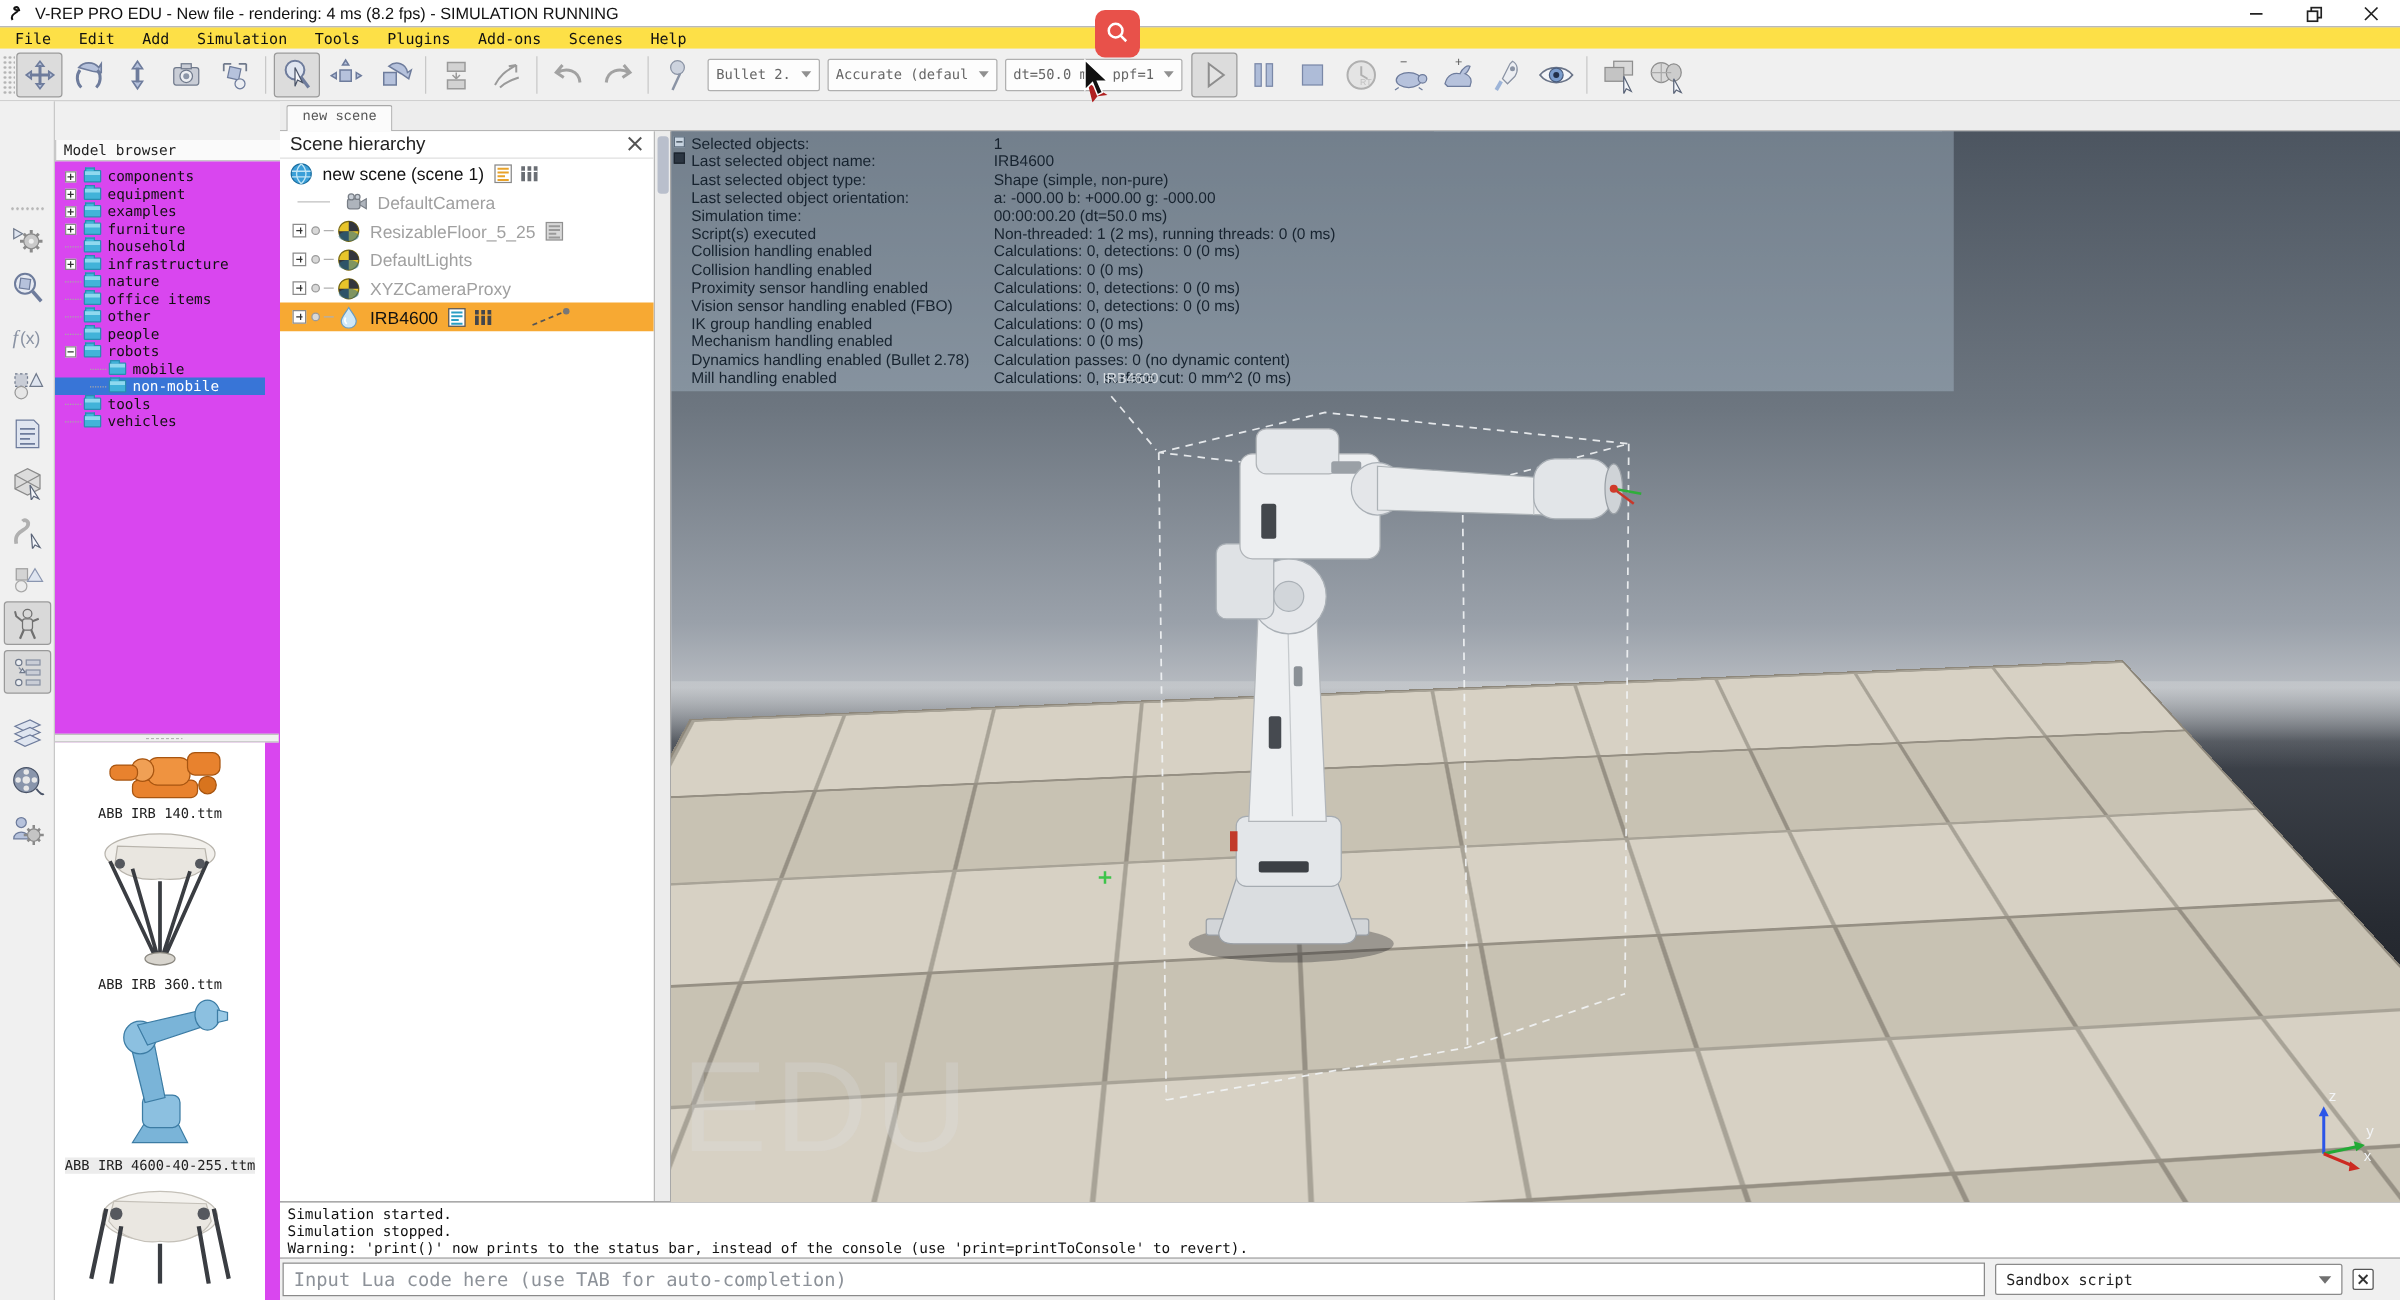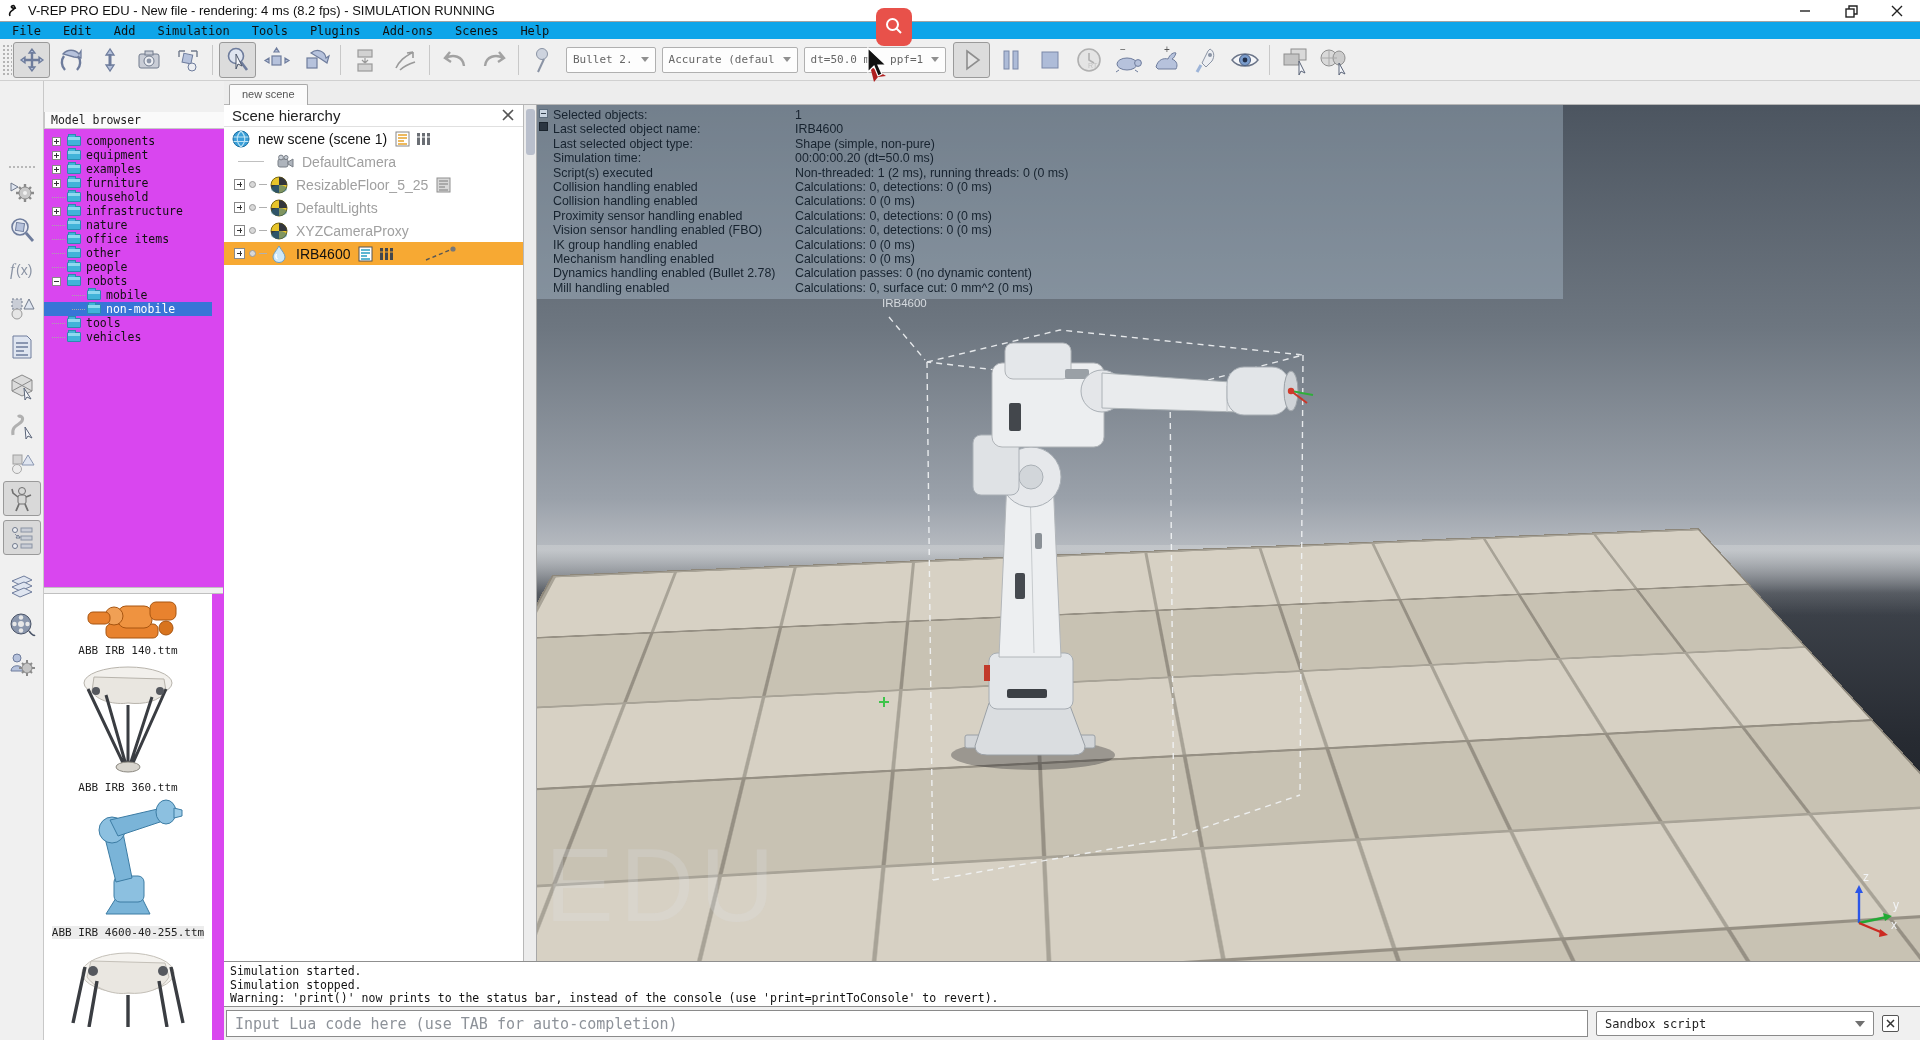--- a/index.html
+++ b/index.html
@@ -10,21 +10,21 @@
   
   .titlebar { position:absolute; left:0; top:0; width:1920px; height:22px; background:#ffffff;
               display:flex; align-items:center; border-bottom:1px solid #a3a3a3; }
   .app-icon { width:16px; height:16px; margin:0 6px 0 6px; }
   .title-text { font-size:13px; color:#111; }
   .win-controls { position:absolute; right:0; top:0; height:22px; display:flex; }
   .wc { width:46px; height:22px; display:flex; align-items:center; justify-content:center; cursor:default; }
   .wc svg { stroke:#222; stroke-width:1.4; fill:none; }
 
   
-  .menubar { position:absolute; left:0; top:22px; width:1920px; height:17px; background:#0ea5e9;
+  .menubar { position:absolute; left:0; top:22px; width:1920px; height:17px; background:#fde047;
              display:flex; align-items:center; gap:22px; padding-left:12px;
              font-family:"DejaVu Sans Mono", monospace; font-size:12px; color:#111; }
   .menu-item { cursor:default; }
 
   
   .toolbar { position:absolute; left:0; top:39px; width:1920px; height:42px; background:#f0f0f0;
              border-bottom:1px solid #d0d0d0; display:flex; align-items:center; }
   .grip { width:10px; height:32px; margin-left:2px;
           background-image:radial-gradient(#b4b4b4 1px, transparent 1.2px); background-size:4px 4px; }
   .tb-btn { width:37px; height:36px; margin:0 1px; border:1px solid transparent; border-radius:3px;
@@ -91,21 +91,21 @@
   .thumb-scroll .dn { position:absolute; left:0; bottom:0; width:11px; height:14px; background:#e4e4e4;
                       display:flex; align-items:center; justify-content:center; }
   .thumb-scroll .dn i { width:0; height:0; border-left:3.5px solid transparent; border-right:3.5px solid transparent;
                         border-top:4.5px solid #555; }
 
   
   .tabrow { position:absolute; left:224px; top:81px; width:1696px; height:24px; background:#ededed;
             border-bottom:1px solid #b6b6b6; }
   .scene-tab { position:absolute; left:5px; top:3px; height:21px; padding:3px 12px 0 12px; background:#fbfbfb;
                border:1px solid #a8a8a8; border-bottom:none; border-radius:2px 2px 0 0;
-               font-family:Liberation Sans, sans-serif; font-size:11px; color:#555; }
+               font-family:Liberation Mono, monospace; font-size:11px; color:#555; }
   .hierarchy { position:absolute; left:224px; top:105px; width:300px; height:856px; background:#fff;
                border-right:1px solid #b8b8b8; overflow:hidden; }
   .h-header { height:22px; border-bottom:1px solid #e0e0e0; position:relative;
               font-size:15px; color:#222; padding:2px 0 0 8px; }
   .h-close { position:absolute; right:6px; top:3px; width:16px; height:16px; }
   .h-close svg { stroke:#555; stroke-width:1.6; }
   .hrow { position:relative; height:23px; display:flex; align-items:center; font-size:14px; color:#a0a0a0;
           white-space:nowrap; }
   .hrow.selected { background:#f7a933; color:#111; }
   .hrow.root { color:#111; }
@@ -841,20 +841,24 @@
         </div>
       <div class="orow">
           <span class="olabel">Last selected object name:</span>
           <span class="oval">IRB4600</span>
         </div>
       <div class="orow">
           <span class="olabel">Last selected object type:</span>
           <span class="oval">Shape (simple, non-pure)</span>
         </div>
       <div class="orow">
+          <span class="olabel">Last selected object orientation:</span>
+          <span class="oval">a: -000.00    b: +000.00    g: -000.00</span>
+        </div>
+      <div class="orow">
           <span class="olabel">Simulation time:</span>
           <span class="oval">00:00:00.20 (dt=50.0 ms)</span>
         </div>
       <div class="orow">
           <span class="olabel">Script(s) executed</span>
           <span class="oval">Non-threaded: 1 (2 ms), running threads: 0 (0 ms)</span>
         </div>
       <div class="orow">
           <span class="olabel">Collision handling enabled</span>
           <span class="oval">Calculations: 0, detections: 0 (0 ms)</span>

